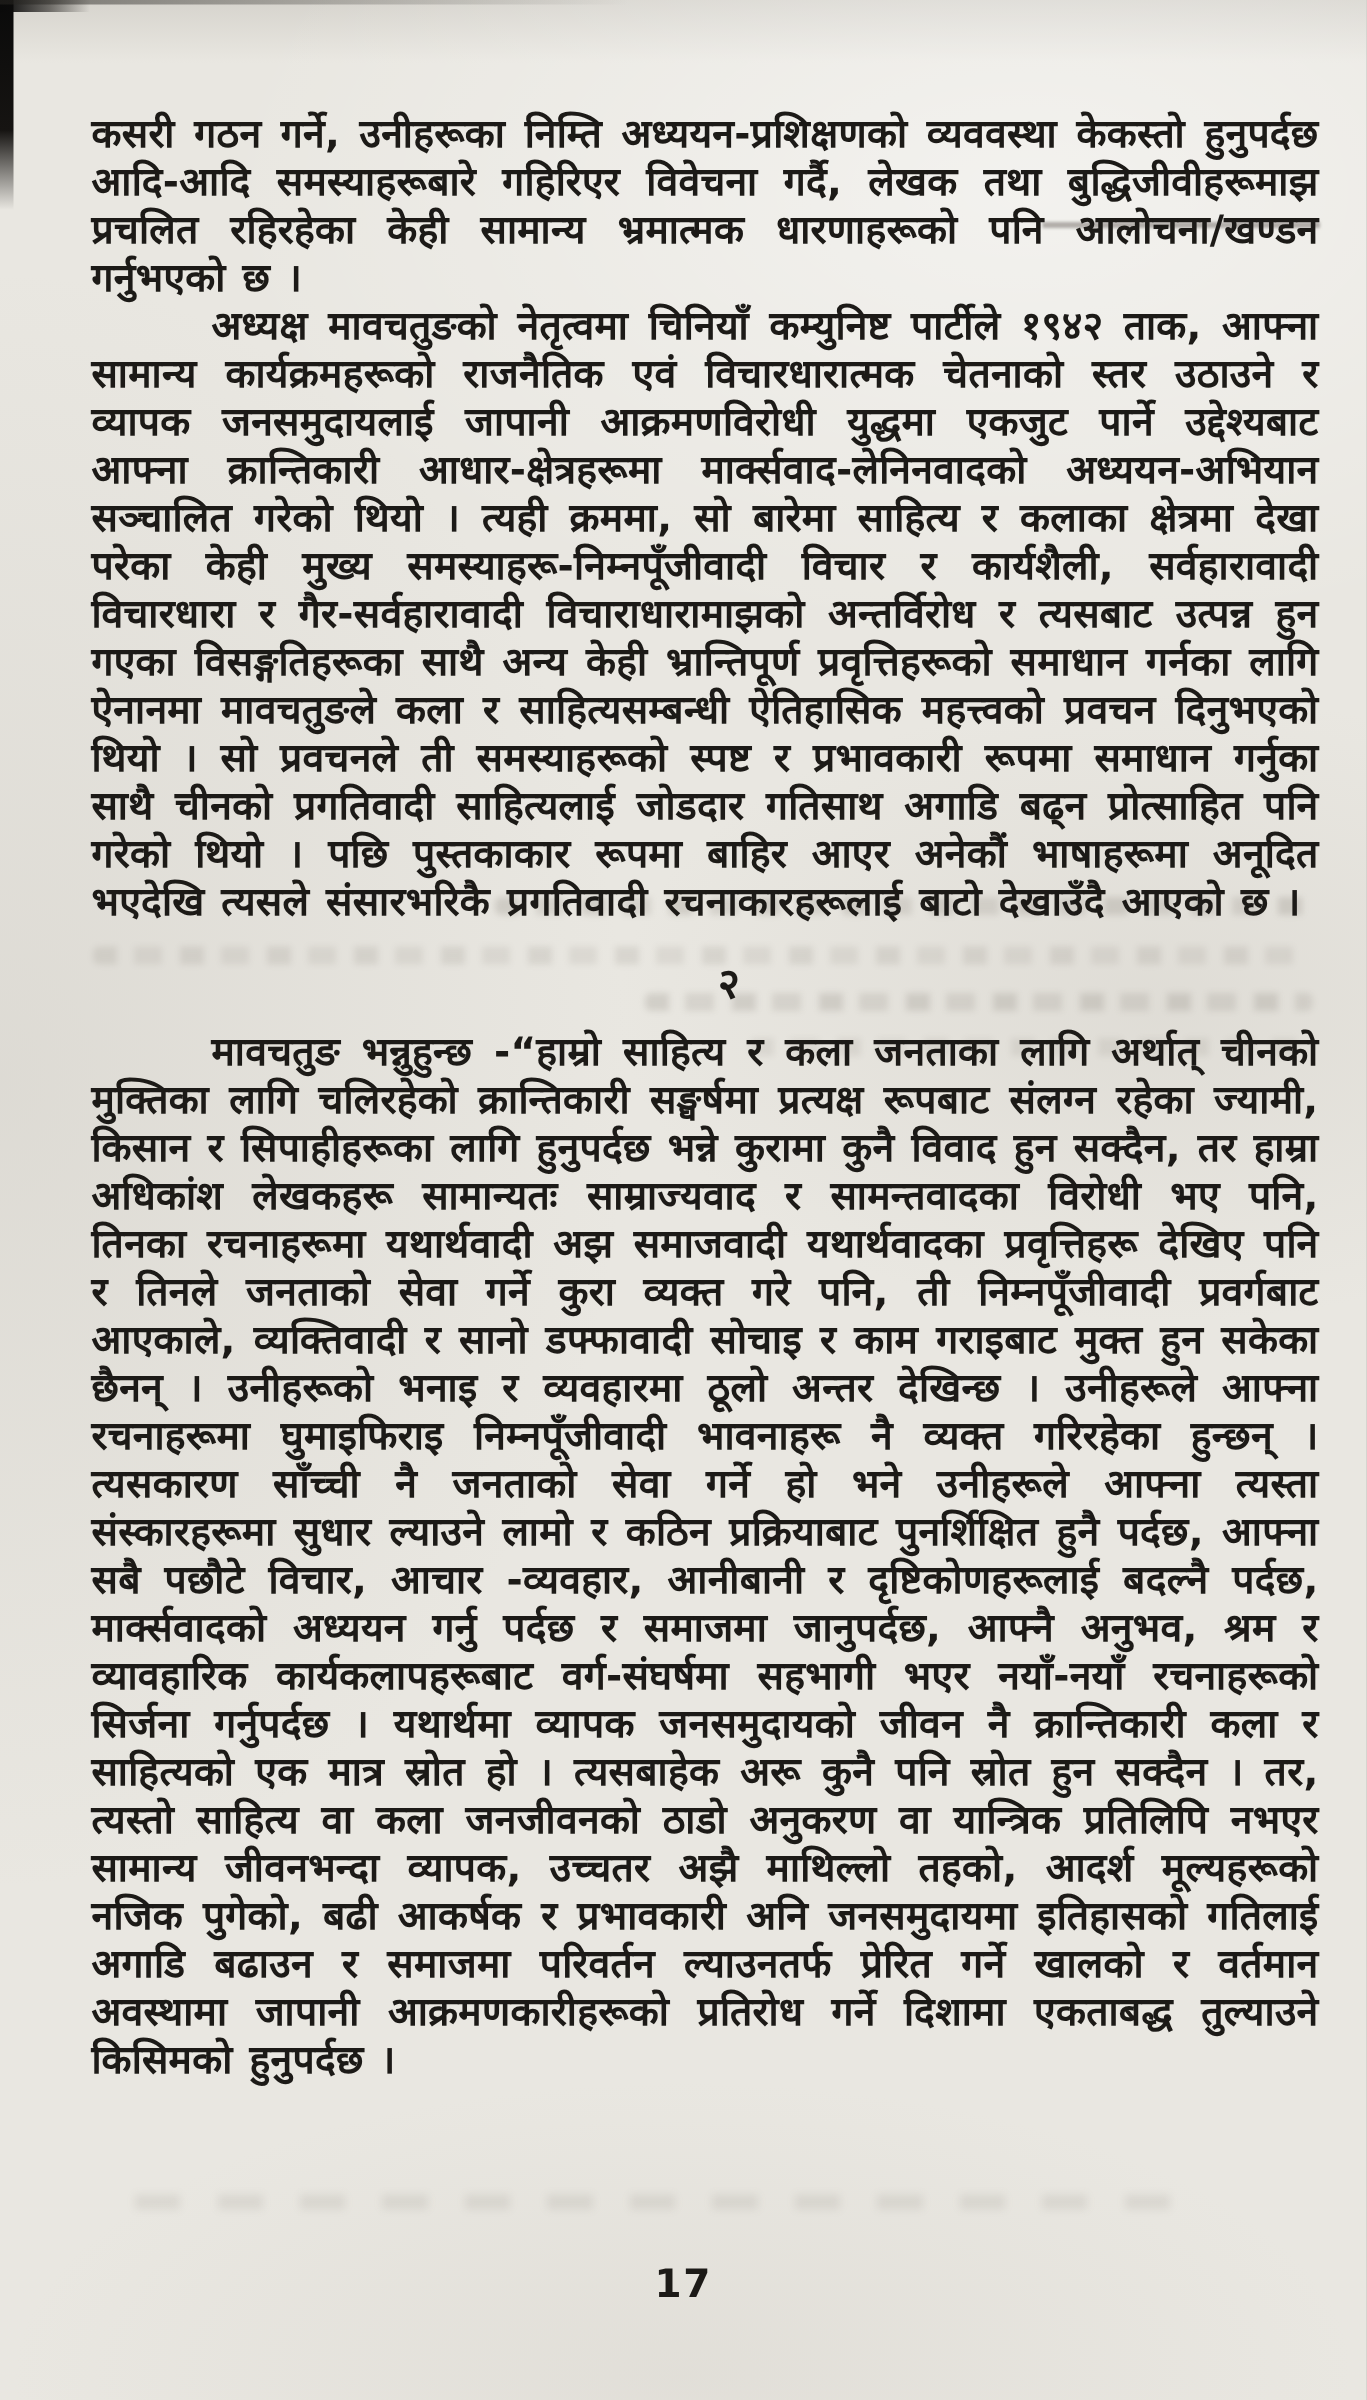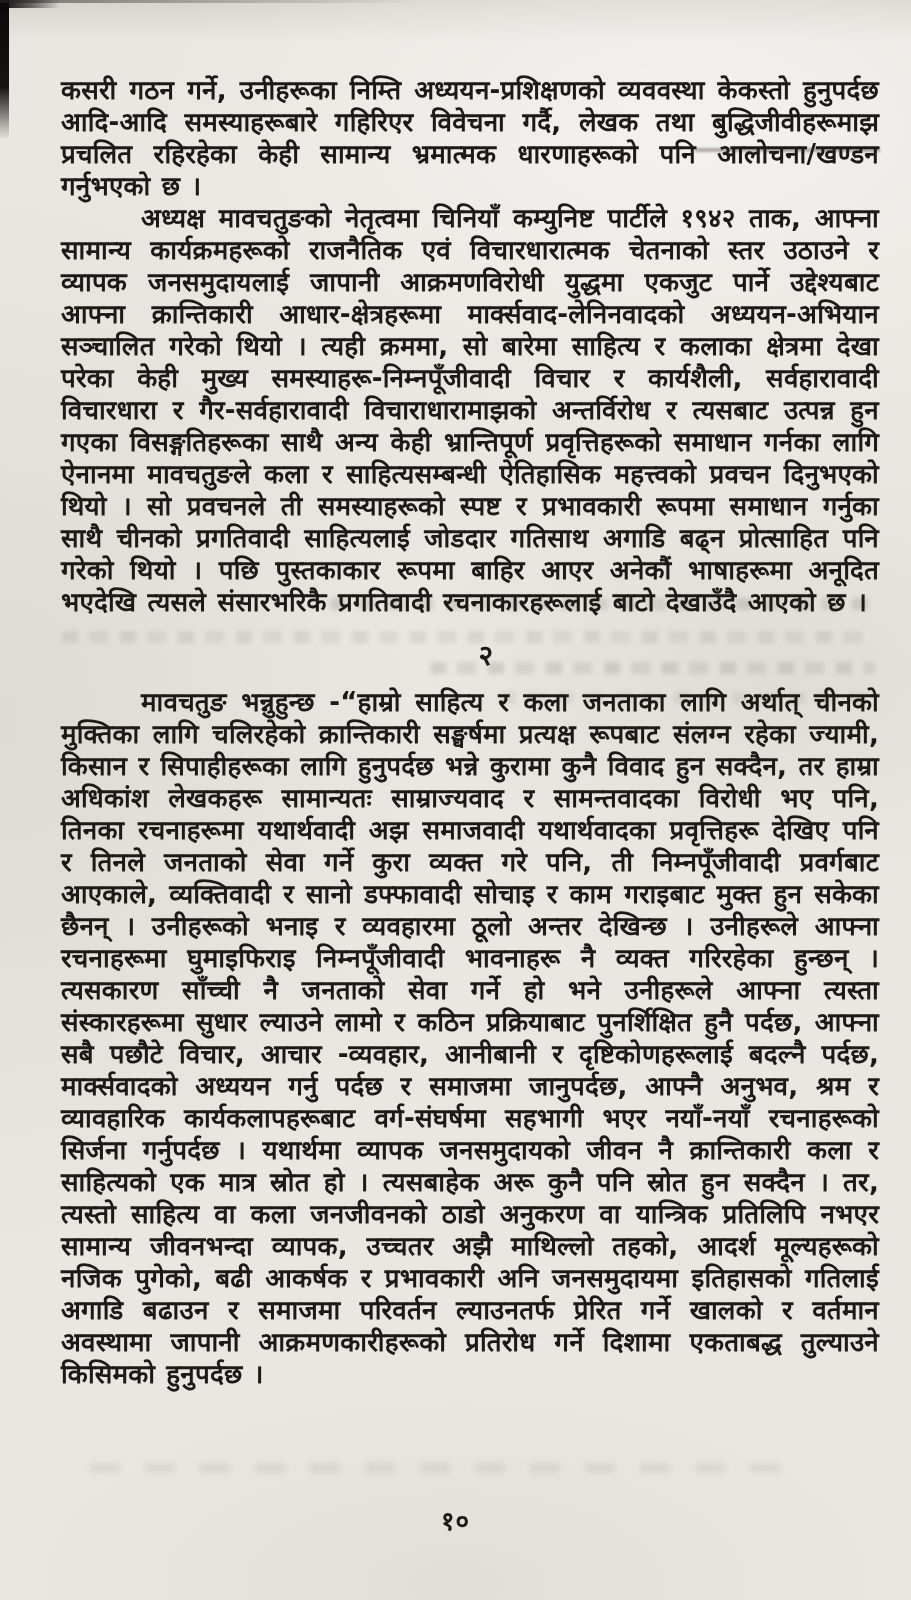--- a/index.html
+++ b/index.html
@@ -117,14 +117,14 @@
   <div class="bleed bleed-4"></div>
   <div class="smudge-bottom"></div>
 
   <div class="text-block">
     <p class="para">कसरी गठन गर्ने, उनीहरूका निम्ति अध्ययन-प्रशिक्षणको व्यववस्था केकस्तो हुनुपर्दछ आदि-आदि समस्याहरूबारे गहिरिएर विवेचना गर्दै, लेखक तथा बुद्धिजीवीहरूमाझ प्रचलित रहिरहेका केही सामान्य भ्रमात्मक धारणाहरूको पनि आलोचना/खण्डन गर्नुभएको छ ।</p>
     <p class="para indent">अध्यक्ष मावचतुङको नेतृत्वमा चिनियाँ कम्युनिष्ट पार्टीले १९४२ ताक, आफ्ना सामान्य कार्यक्रमहरूको राजनैतिक एवं विचारधारात्मक चेतनाको स्तर उठाउने र व्यापक जनसमुदायलाई जापानी आक्रमणविरोधी युद्धमा एकजुट पार्ने उद्देश्यबाट आफ्ना क्रान्तिकारी आधार-क्षेत्रहरूमा मार्क्सवाद-लेनिनवादको अध्ययन-अभियान सञ्चालित गरेको थियो । त्यही क्रममा, सो बारेमा साहित्य र कलाका क्षेत्रमा देखा परेका केही मुख्य समस्याहरू-निम्नपूँजीवादी विचार र कार्यशैली, सर्वहारावादी विचारधारा र गैर-सर्वहारावादी विचाराधारामाझको अन्तर्विरोध र त्यसबाट उत्पन्न हुन गएका विसङ्गतिहरूका साथै अन्य केही भ्रान्तिपूर्ण प्रवृत्तिहरूको समाधान गर्नका लागि ऐनानमा मावचतुङले कला र साहित्यसम्बन्धी ऐतिहासिक महत्त्वको प्रवचन दिनुभएको थियो । सो प्रवचनले ती समस्याहरूको स्पष्ट र प्रभावकारी रूपमा समाधान गर्नुका साथै चीनको प्रगतिवादी साहित्यलाई जोडदार गतिसाथ अगाडि बढ्न प्रोत्साहित पनि गरेको थियो । पछि पुस्तकाकार रूपमा बाहिर आएर अनेकौं भाषाहरूमा अनूदित भएदेखि त्यसले संसारभरिकै प्रगतिवादी रचनाकारहरूलाई बाटो देखाउँदै आएको छ ।</p>
     <div class="section-marker">२</div>
     <p class="para indent">मावचतुङ भन्नुहुन्छ -“हाम्रो साहित्य र कला जनताका लागि अर्थात् चीनको मुक्तिका लागि चलिरहेको क्रान्तिकारी सङ्घर्षमा प्रत्यक्ष रूपबाट संलग्न रहेका ज्यामी, किसान र सिपाहीहरूका लागि हुनुपर्दछ भन्ने कुरामा कुनै विवाद हुन सक्दैन, तर हाम्रा अधिकांश लेखकहरू सामान्यतः साम्राज्यवाद र सामन्तवादका विरोधी भए पनि, तिनका रचनाहरूमा यथार्थवादी अझ समाजवादी यथार्थवादका प्रवृत्तिहरू देखिए पनि र तिनले जनताको सेवा गर्ने कुरा व्यक्त गरे पनि, ती निम्नपूँजीवादी प्रवर्गबाट आएकाले, व्यक्तिवादी र सानो डफ्फावादी सोचाइ र काम गराइबाट मुक्त हुन सकेका छैनन् । उनीहरूको भनाइ र व्यवहारमा ठूलो अन्तर देखिन्छ । उनीहरूले आफ्ना रचनाहरूमा घुमाइफिराइ निम्नपूँजीवादी भावनाहरू नै व्यक्त गरिरहेका हुन्छन् । त्यसकारण साँच्ची नै जनताको सेवा गर्ने हो भने उनीहरूले आफ्ना त्यस्ता संस्कारहरूमा सुधार ल्याउने लामो र कठिन प्रक्रियाबाट पुनर्शिक्षित हुनै पर्दछ, आफ्ना सबै पछौटे विचार, आचार -व्यवहार, आनीबानी र दृष्टिकोणहरूलाई बदल्नै पर्दछ, मार्क्सवादको अध्ययन गर्नु पर्दछ र समाजमा जानुपर्दछ, आफ्नै अनुभव, श्रम र व्यावहारिक कार्यकलापहरूबाट वर्ग-संघर्षमा सहभागी भएर नयाँ-नयाँ रचनाहरूको सिर्जना गर्नुपर्दछ । यथार्थमा व्यापक जनसमुदायको जीवन नै क्रान्तिकारी कला र साहित्यको एक मात्र स्रोत हो । त्यसबाहेक अरू कुनै पनि स्रोत हुन सक्दैन । तर, त्यस्तो साहित्य वा कला जनजीवनको ठाडो अनुकरण वा यान्त्रिक प्रतिलिपि नभएर सामान्य जीवनभन्दा व्यापक, उच्चतर अझै माथिल्लो तहको, आदर्श मूल्यहरूको नजिक पुगेको, बढी आकर्षक र प्रभावकारी अनि जनसमुदायमा इतिहासको गतिलाई अगाडि बढाउन र समाजमा परिवर्तन ल्याउनतर्फ प्रेरित गर्ने खालको र वर्तमान अवस्थामा जापानी आक्रमणकारीहरूको प्रतिरोध गर्ने दिशामा एकताबद्ध तुल्याउने किसिमको हुनुपर्दछ ।</p>
   </div>
 
-  <div class="page-number">१०</div>
+  <div class="page-number">17</div>
 </div>
 
 </body></html>

